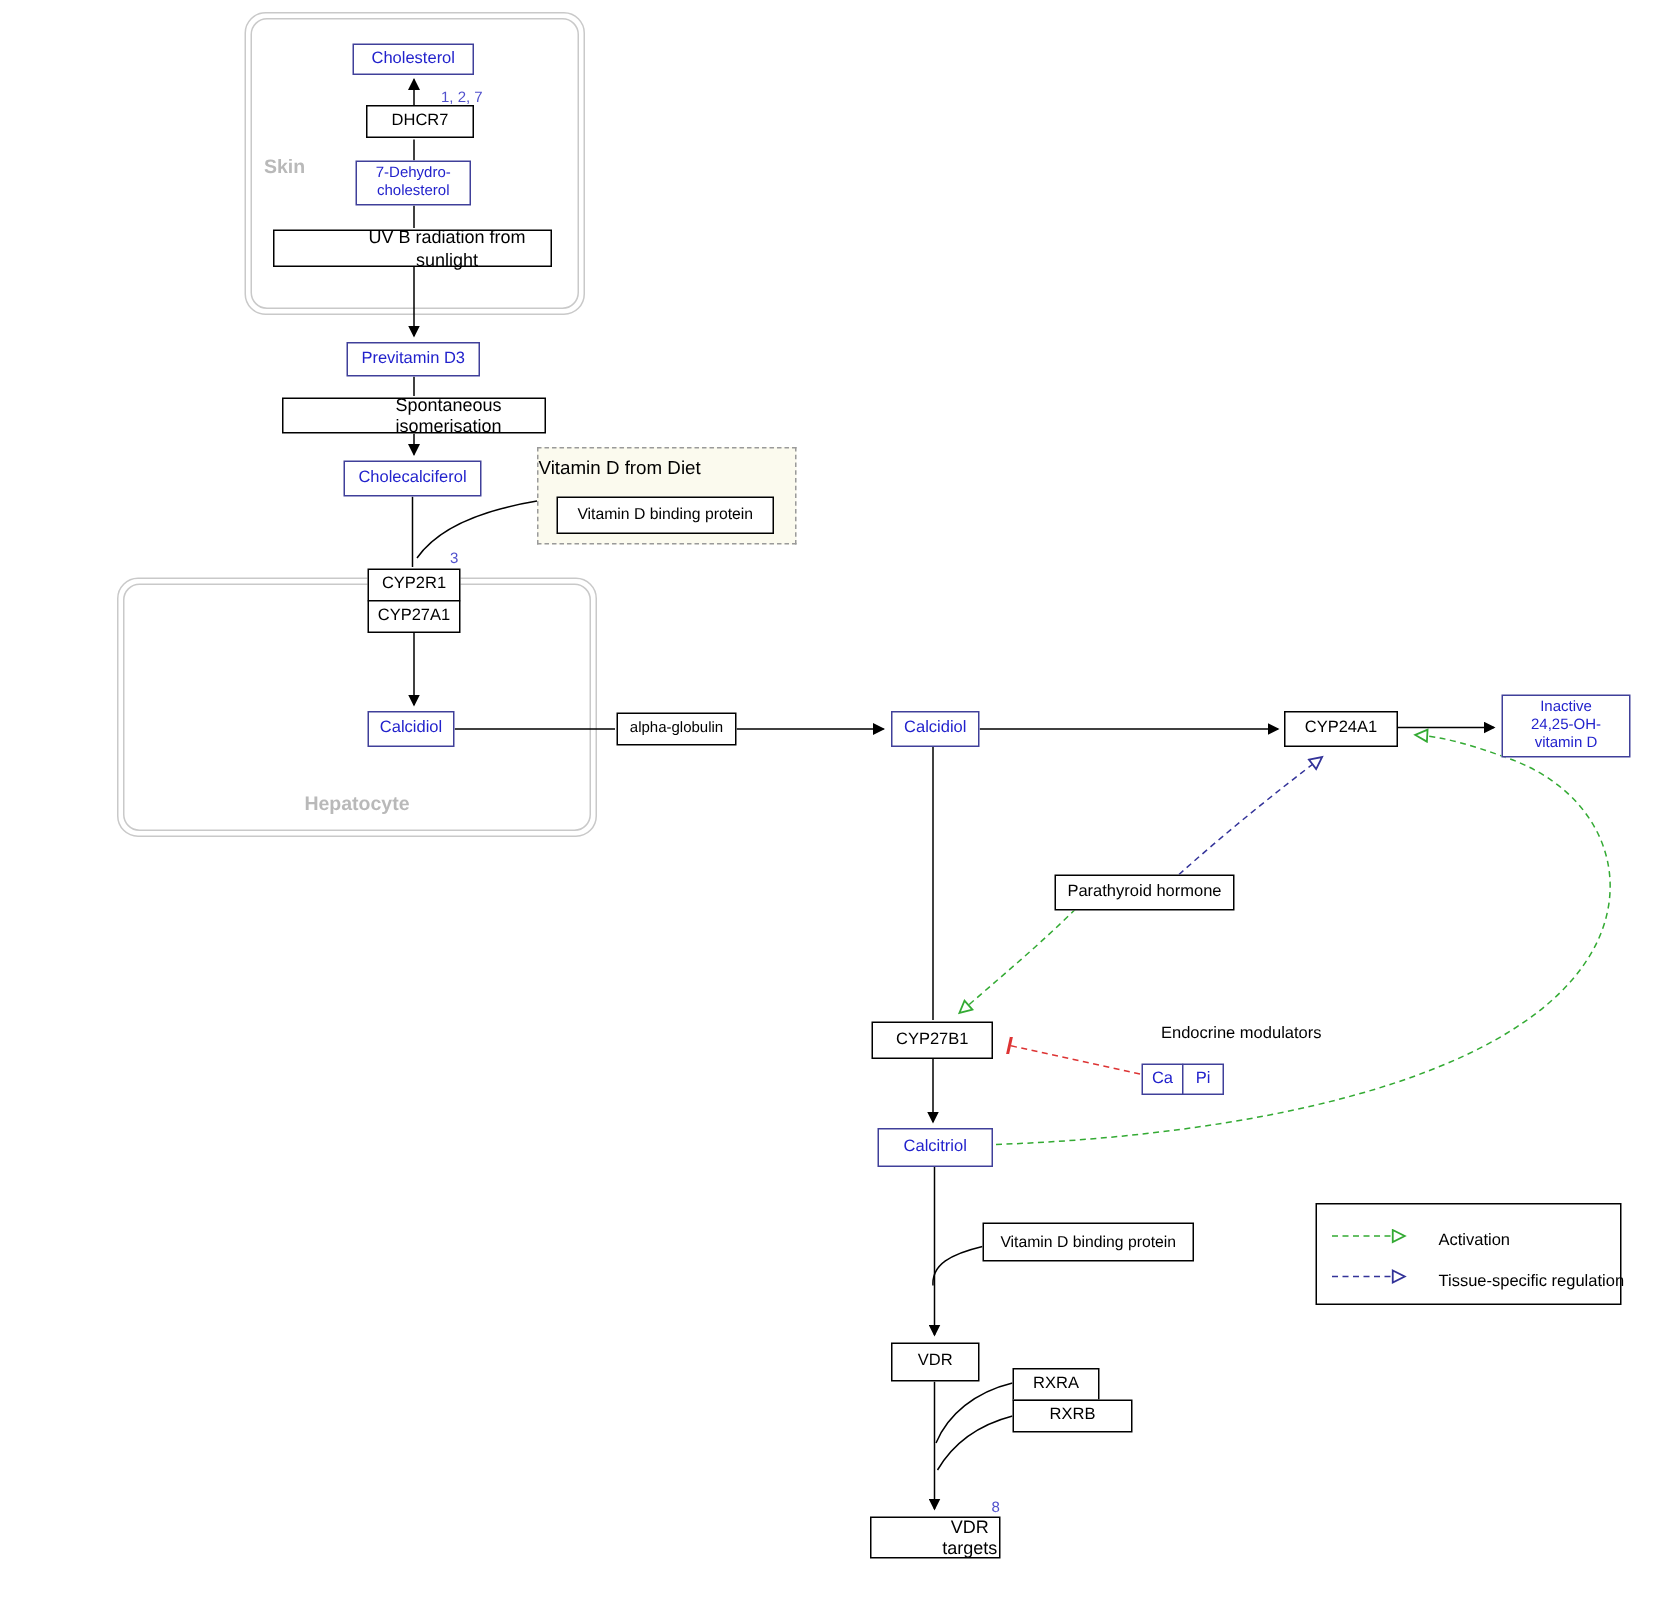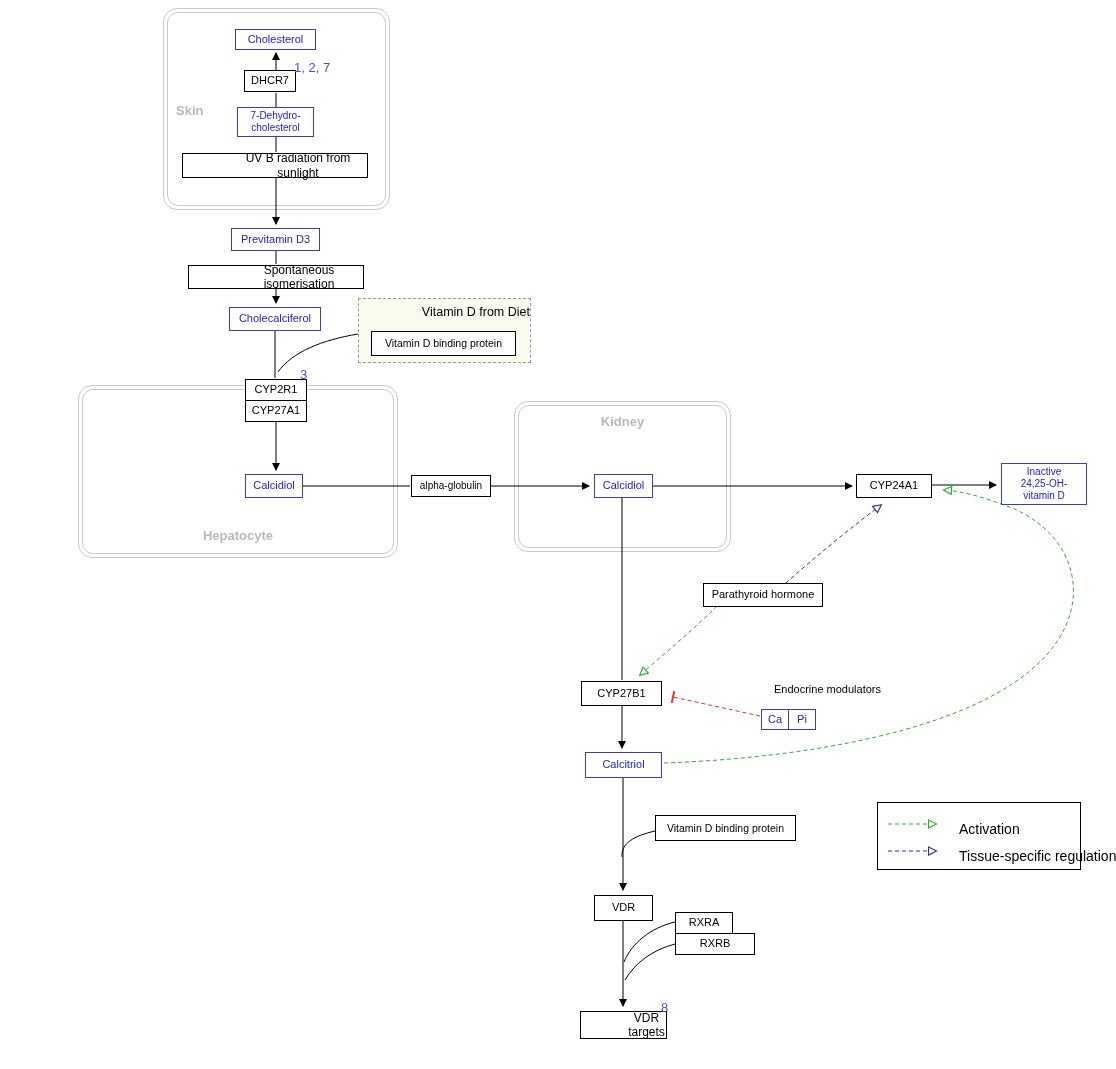--- a/index.html
+++ b/index.html
@@ -13,41 +13,38 @@
 
   svg.edges { position: absolute; left: 0; top: 0; z-index: 1; pointer-events: none; }
 
   .node { position: absolute; display: flex; align-items: center; justify-content: center;
           text-align: center; background: #fff; border: 1px solid #000; color: #000;
           font-size: 11px; line-height: 1.2; z-index: 2; white-space: pre-line; }
   .metabolite { border-color: #40409a; color: #2222cc; }
   .small { font-size: 10px; }
   .mid { font-size: 12px; padding-left: 46px; }
   .plain { border: none; background: transparent; }
-  .ref { position: absolute; font-size: 13px; color: #5050cc; z-index: 3; white-space: nowrap; }
+  .ref { position: absolute; font-size: 10px; color: #5050cc; z-index: 3; white-space: nowrap; }
 
   .diet { position: absolute; border: 1px dashed #9a9a9a; background: #fbfaee; z-index: 0; }
-  .diet-title { position: absolute; left: 0; right: 0; top: 6px; text-align: right; font-size: 12.5px; color: #000; }
+  .diet-title { position: absolute; left: 0; right: 0; top: 6px; text-align: left; font-size: 12.5px; color: #000; }
 
   .legend { position: absolute; border: 1px solid #000; background: #fff; z-index: 0; }
-  .legend-label { position: absolute; font-size: 14px; color: #000; white-space: nowrap; }
+  .legend-label { position: absolute; font-size: 11px; color: #000; white-space: nowrap; }
 </style>
 </head>
 <body>
 
 <div class="canvas">
 
   <div class="container" style="left:78px; top:385px; width:320px; height:173px;">
     <span class="container-label" style="left:0; right:0; bottom:14px; text-align:center;">Hepatocyte</span>
   </div>
   <div class="container" style="left:163px; top:8px; width:227px; height:202px;">
     <span class="container-label" style="left:12px; top:94px;">Skin</span>
-  </div>
-  <div class="container" style="left:514px; top:401px; width:217px; height:151px;">
-    <span class="container-label" style="left:0; right:0; top:12px; text-align:center;">Kidney</span>
   </div>
 
   <div class="diet" style="left:358px; top:298px; width:173px; height:65px;">
     <span class="diet-title">Vitamin D from Diet</span>
   </div>
 
   <div class="legend" style="left:877px; top:802px; width:204px; height:68px;">
     <span class="legend-label" style="left:81px; top:18px;">Activation</span>
     <span class="legend-label" style="left:81px; top:45px;">Tissue-specific regulation</span>
   </div>
@@ -95,21 +92,21 @@
     <path d="M655,831 C634,836 621,843 622,857" stroke="#000" fill="none"></path>
     <path d="M623,921 L623,1006" stroke="#000" fill="none" marker-end="url(#mBlack)"></path>
     <path d="M675,922 C650,928 632,943 624,962" stroke="#000" fill="none"></path>
     <path d="M675,944 C652,950 635,963 625,980" stroke="#000" fill="none"></path>
 
     <path d="M888,824 L936,824" stroke="#33aa33" stroke-dasharray="4,3" fill="none" marker-end="url(#mGreen)"></path>
     <path d="M888,851 L936,851" stroke="#333399" stroke-dasharray="4,3" fill="none" marker-end="url(#mNavy)"></path>
   </svg>
 
   <div class="node metabolite" style="left:235px; top:29px; width:81px; height:21px;">Cholesterol</div>
-  <div class="node" style="left:244px; top:70px; width:52px; height:22px;text-align:right;">DHCR7</div>
+  <div class="node" style="left:244px; top:70px; width:72px; height:22px;text-align:right;">DHCR7</div>
   <span class="ref" style="left:294px; top:60px;">1, 2, 7</span>
   <div class="node metabolite small" style="left:237px; top:107px; width:77px; height:30px;">7-Dehydro-
 cholesterol</div>
   <div class="node mid" style="left:182px; top:153px; width:186px; height:25px;">UV B radiation from sunlight</div>
 
   <div class="node metabolite" style="left:231px; top:228px; width:89px; height:23px;">Previtamin D3</div>
   <div class="node mid" style="left:188px; top:265px; width:176px; height:24px;">Spontaneous isomerisation</div>
   <div class="node metabolite" style="left:229px; top:307px; width:92px; height:24px;">Cholecalciferol</div>
 
   <div class="node small" style="left:371px; top:331px; width:145px; height:25px; font-size:10.5px;">Vitamin D binding protein</div>

